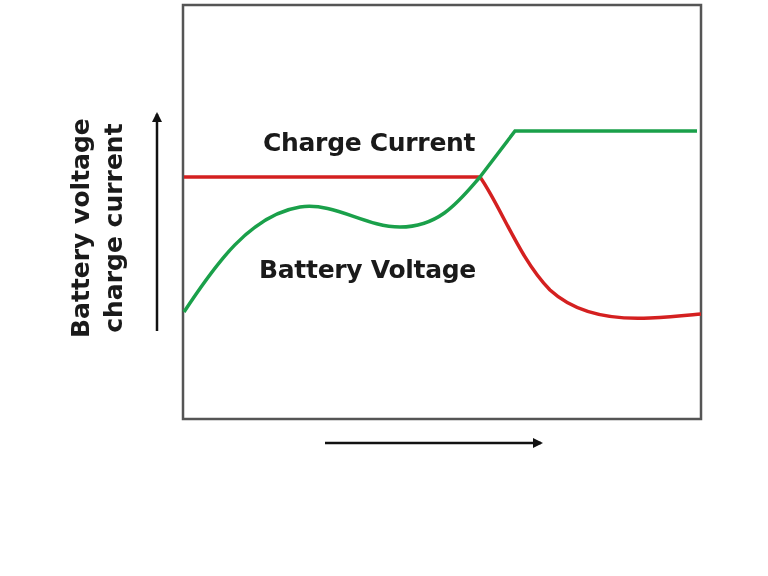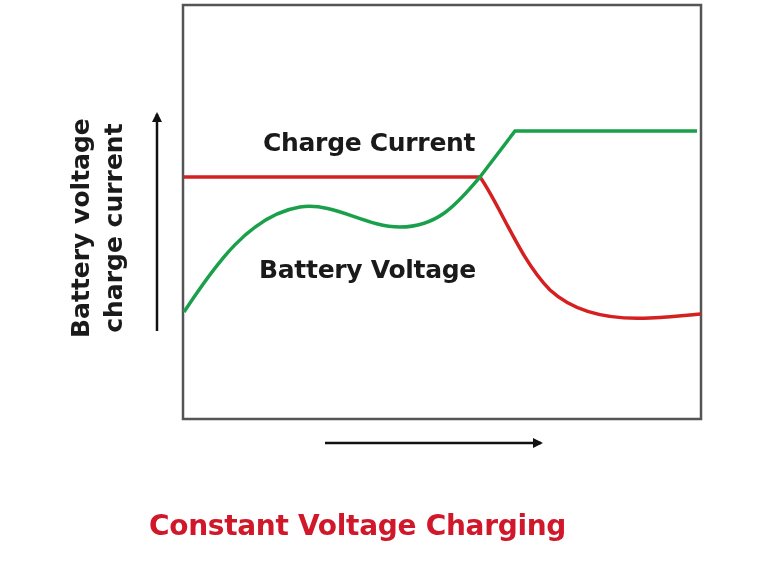--- a/index.html
+++ b/index.html
@@ -36,14 +36,13 @@
   </svg>
 
   <div class="lbl series-label-top">Charge Current</div>
   <div class="lbl series-label-mid">Battery Voltage</div>
 
   <div class="ylabel">
     <div>Battery voltage</div>
     <div>charge current</div>
   </div>
 
-  <div class="lbl title">Constant Voltage Charging</div>
 </div>
 
 </body></html>

